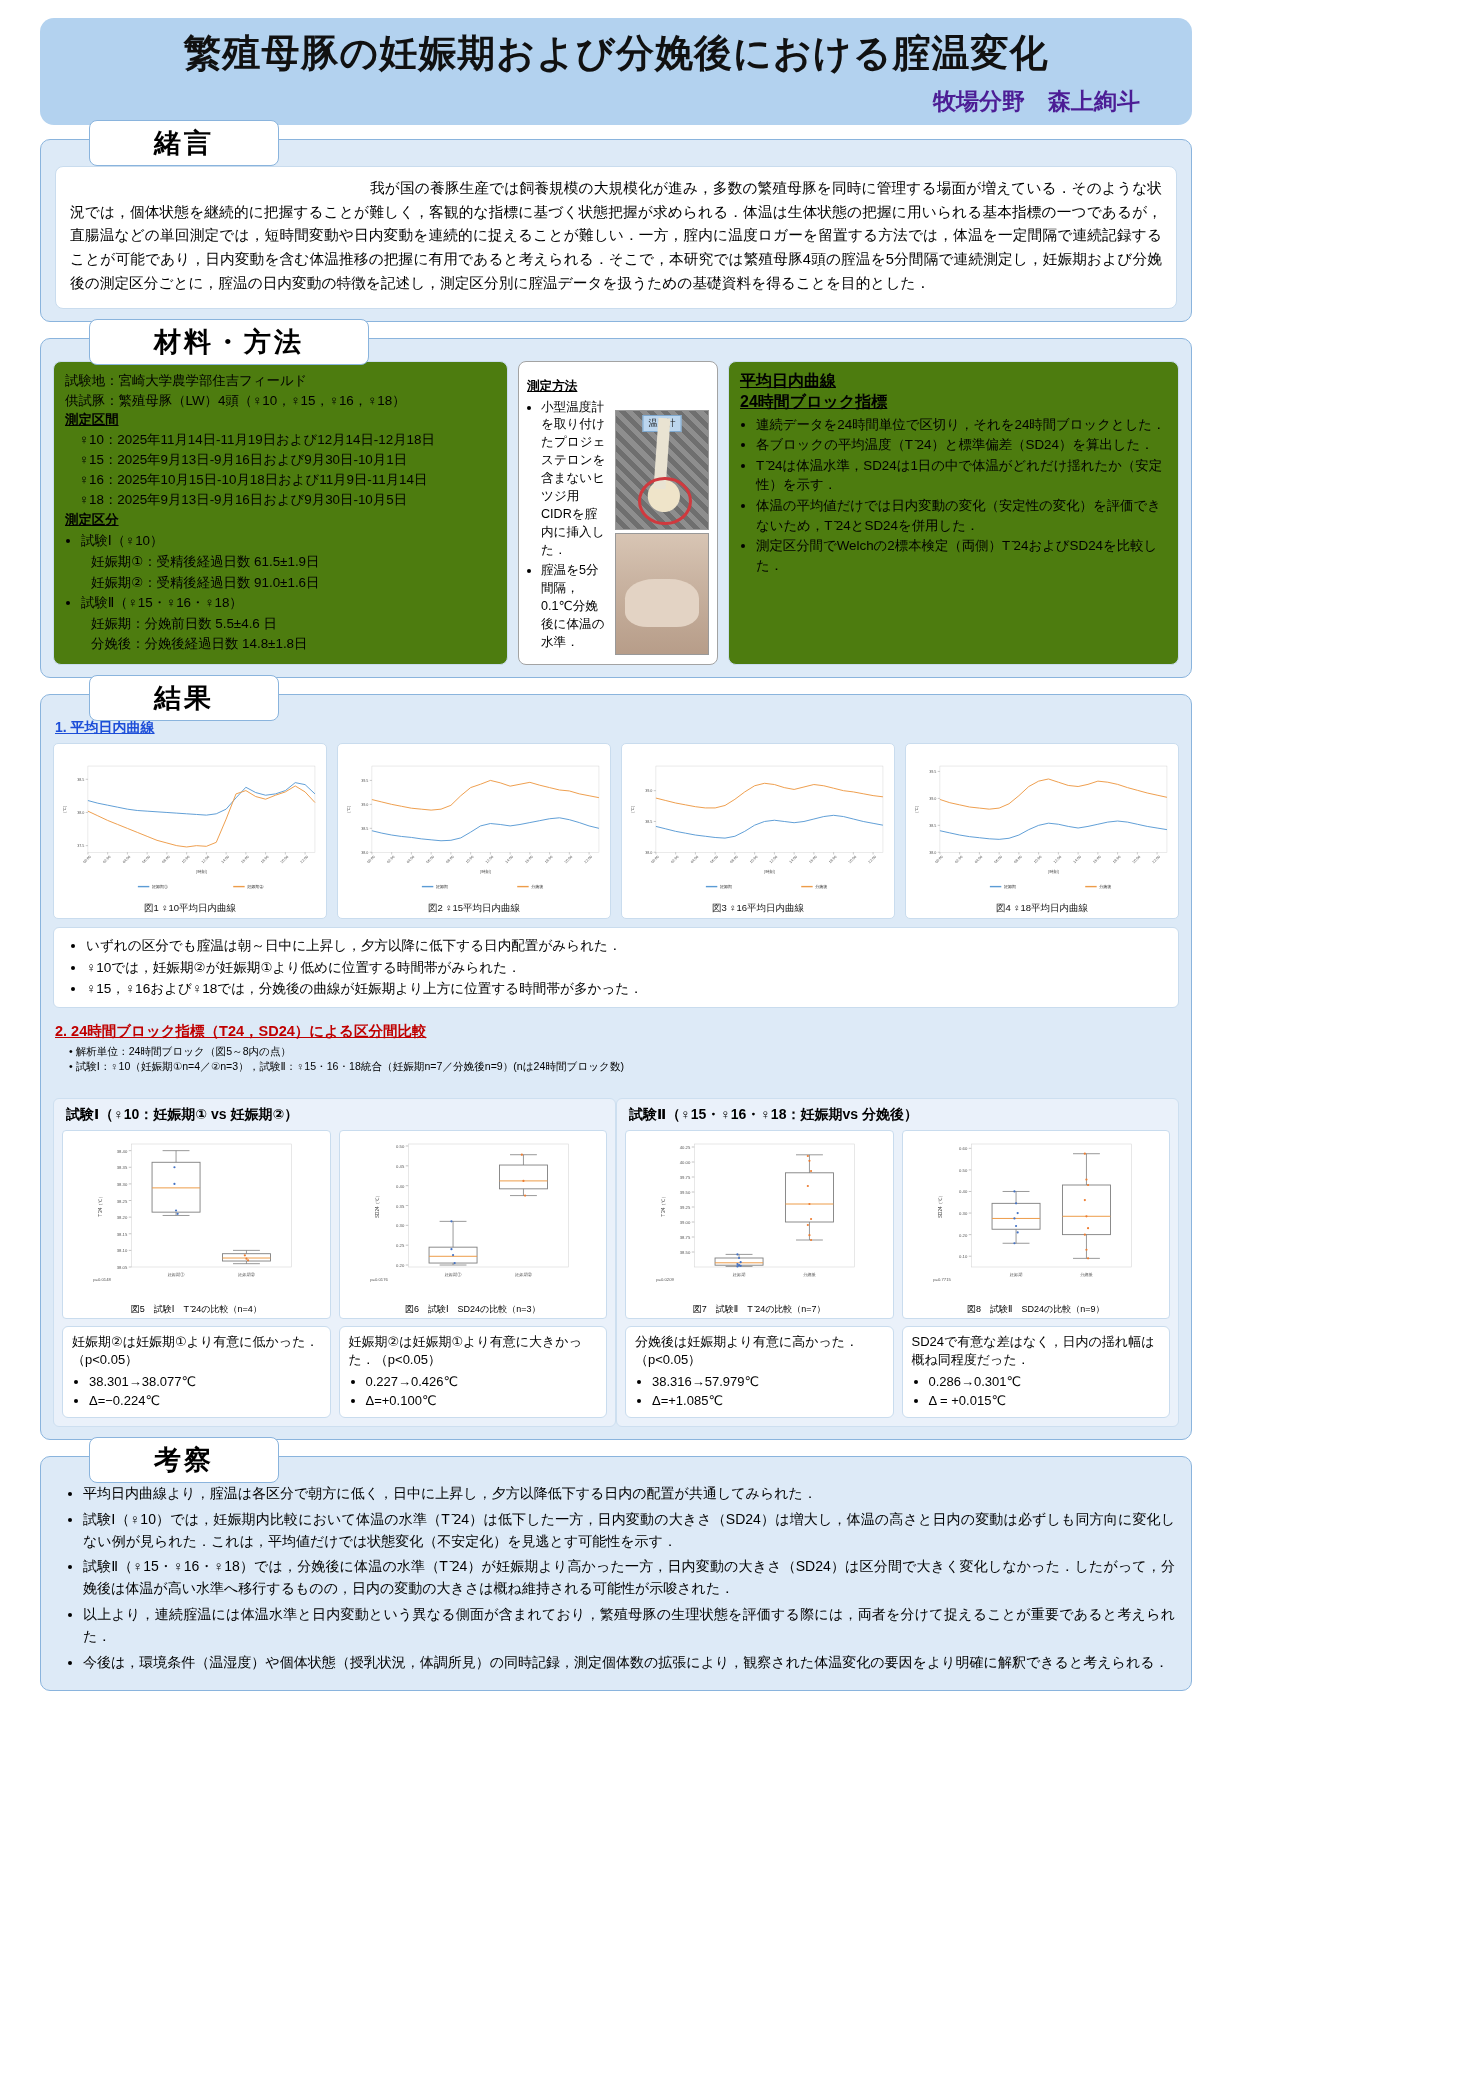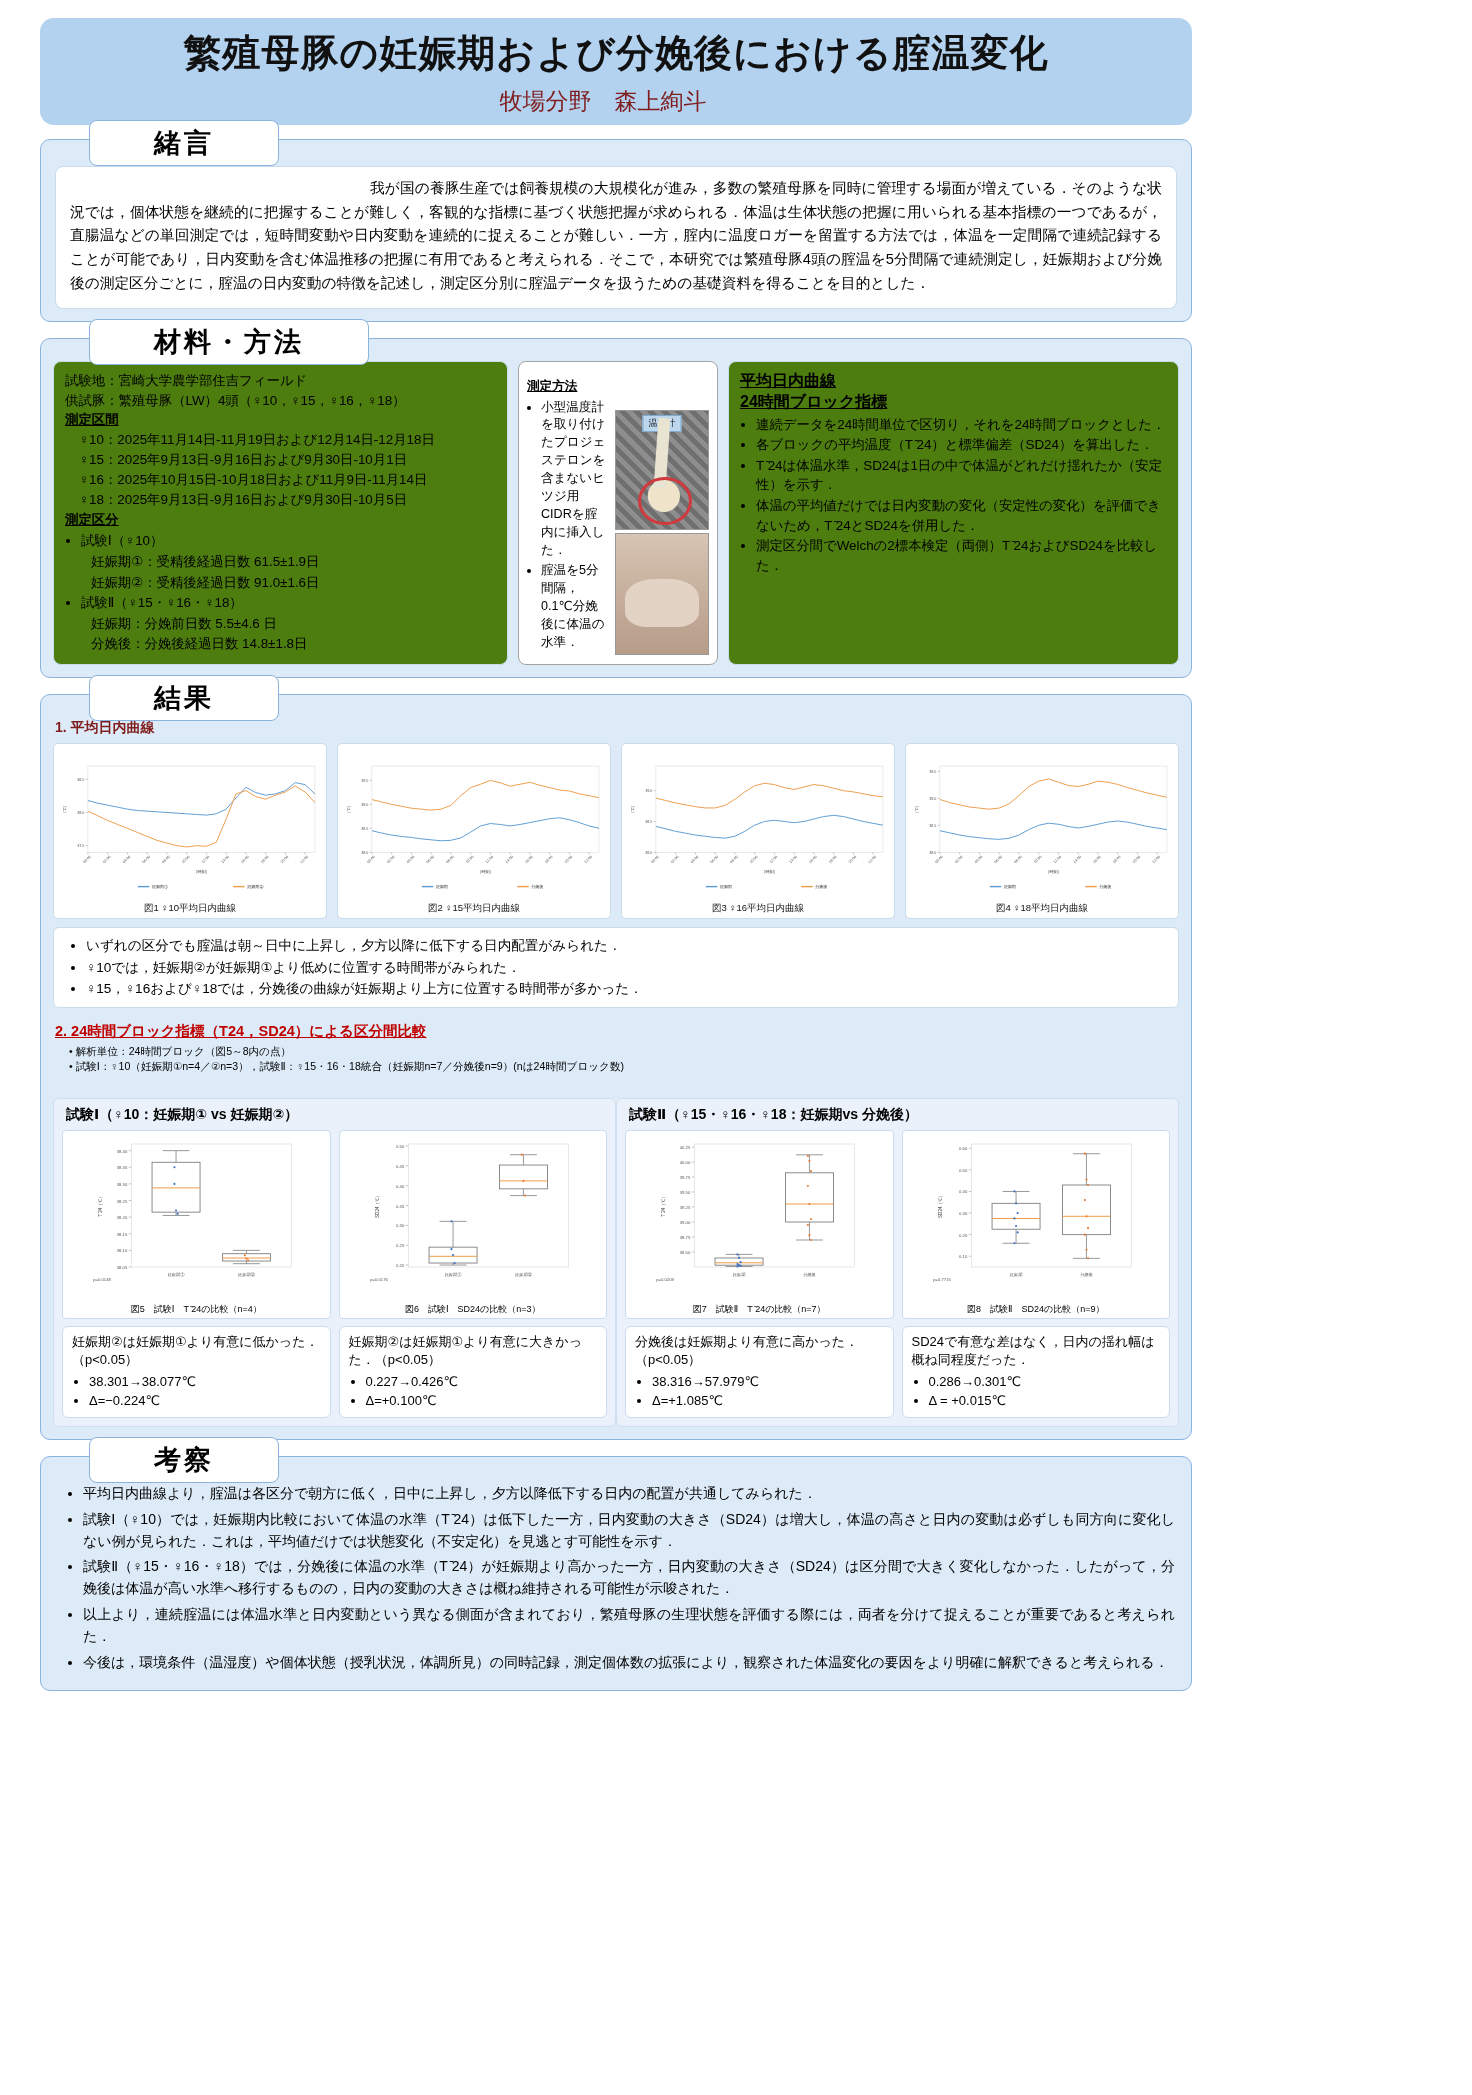--- a/index.html
+++ b/index.html
@@ -15,21 +15,21 @@
   
   .title-banner{
     background:#b3d2ef;border-radius:14px;
     padding:14px 26px 8px 26px;margin-bottom:14px;
   }
   .title-main{
     font-size:38px;font-weight:bold;text-align:center;letter-spacing:1px;
     color:#111;line-height:1.15;
   }
   .title-author{
-    text-align:center;font-size:23px;font-weight:normal;margin-top:10px;padding-right:26px;color:#7f1d1d;
+    text-align:right;font-size:23px;font-weight:bold;margin-top:10px;padding-right:26px;color:#4c1d95;
   }
 
   
   .section{position:relative;background:#ddeaf7;border:1px solid #8ab4dd;border-radius:10px;margin-bottom:16px;}
   .section.intro{padding:26px 14px 12px 14px;}
   .section-head{
     position:absolute;top:-20px;left:48px;
     background:#fff;border:1px solid #8ab4dd;border-radius:8px;
     font-size:27px;font-weight:bold;padding:4px 64px;letter-spacing:3px;z-index:3;
   }
@@ -67,21 +67,21 @@
   .photo.a .probe{position:absolute;left:44%;top:6%;width:13%;height:60%;background:#e9e3d2;transform:rotate(4deg);}
   .photo.b{height:120px;background:linear-gradient(180deg,#d8c5b4 0%,#c9b3a1 40%,#b79d89 100%);}
   .photo.b .pigline{position:absolute;left:10%;top:38%;width:80%;height:40%;background:#e3d3c4;border-radius:40% 40% 30% 30%;}
   .photo-label{
     position:absolute;top:4px;left:50%;transform:translateX(-50%);
     background:#bcd6ee;border:1px solid #7fa9d0;font-size:9px;padding:1px 5px;white-space:nowrap;color:#111;
   }
 
   
   .res-wrap{padding:24px 12px 12px 12px;}
-  .res-sub{font-size:14px;font-weight:bold;color:#7f1d1d;margin:0 0 6px 2px;}
+  .res-sub{font-size:14px;font-weight:bold;color:#1d4ed8;text-decoration:underline;margin:0 0 6px 2px;}
   .res-sub2{font-size:14.5px;font-weight:bold;color:#c00000;text-decoration:underline;margin:14px 0 4px 2px;}
   .charts-row{display:flex;gap:10px;}
   .chart-card{flex:1;background:#fff;border:1px solid #c9dcee;border-radius:5px;padding:6px 4px 3px 4px;}
   .chart-cap{text-align:center;font-size:9.5px;margin-top:2px;color:#111;}
   .bullet-box{background:#fff;border:1px solid #c9dcee;border-radius:6px;margin:8px 0 0 0;padding:7px 12px;}
   .bullet-box ul{margin:0;padding-left:20px;}
   .bullet-box li{font-size:13.6px;line-height:1.6;}
   .meta-line{font-size:10.6px;margin:1px 0 1px 16px;}
   .meta-line::before{content:"• ";}
 

